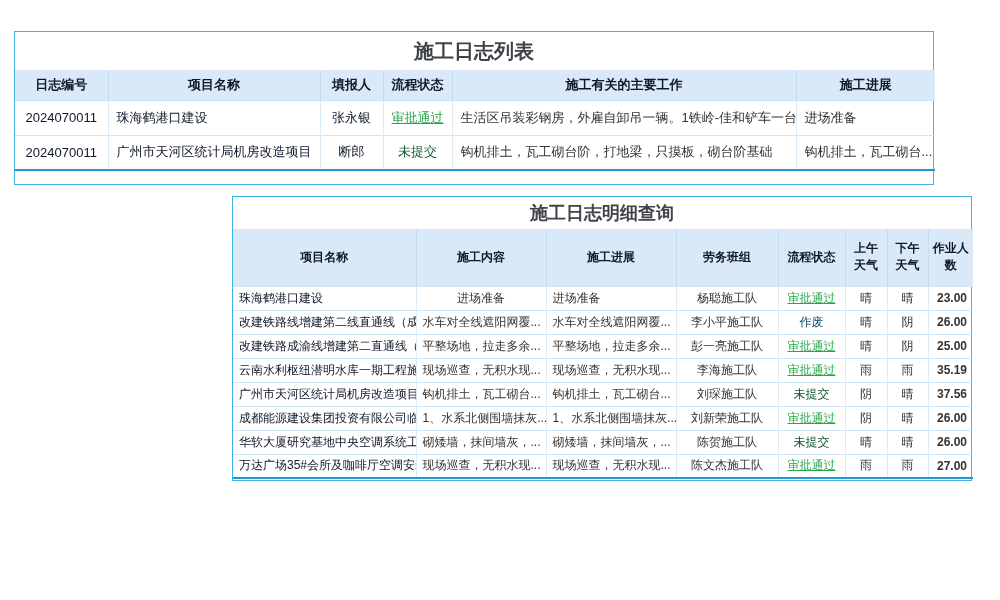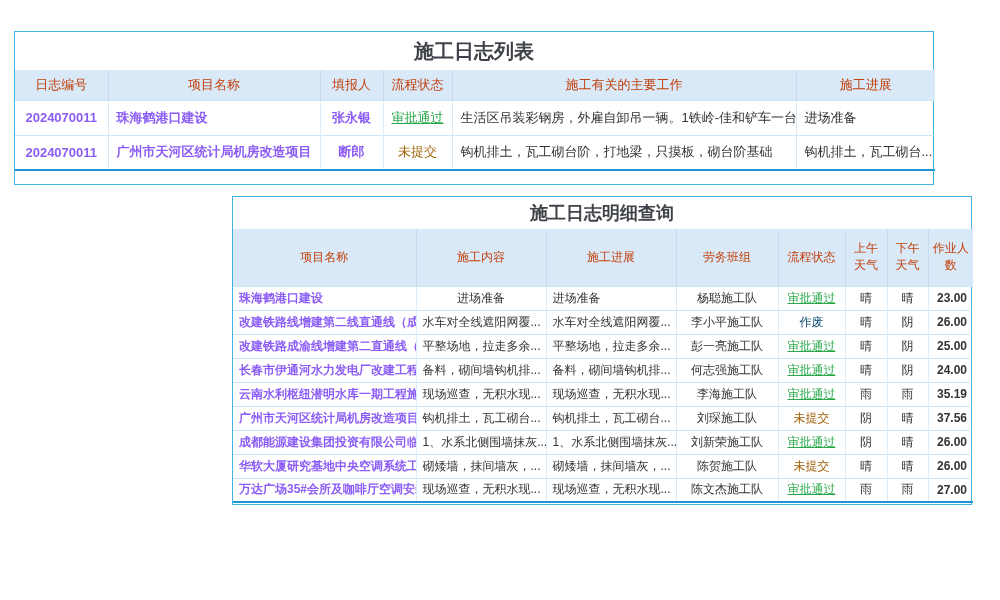--- a/index.html
+++ b/index.html
@@ -5,34 +5,34 @@
   html,body{margin:0;padding:0;background:#fff;}
   .screen{position:relative;width:1000px;height:600px;background:#fff;overflow:hidden;
           font-family:"Liberation Sans","DejaVu Sans",sans-serif;color:#333;}
   .panel{position:absolute;background:#fff;border:1px solid #3eb3e4;box-sizing:border-box;}
   .panel1{left:14px;top:31px;width:920px;padding-bottom:13px;}
   .panel2{left:232px;top:196px;width:740px;padding-bottom:1px;}
   .tbl-title{text-align:center;font-weight:bold;color:#3f4349;}
   .panel1 .tbl-title{height:38px;line-height:38px;font-size:20px;}
   .panel2 .tbl-title{height:32px;line-height:32px;font-size:18px;}
   table{width:100%;border-collapse:collapse;table-layout:fixed;border-bottom:2px solid #2196d3;}
-  th{background:#d9e9f7;color:#c2410c;font-weight:normal;text-align:center;
+  th{background:#d9e9f7;color:#0f172a;font-weight:bold;text-align:center;
      border-left:1px solid #c6ddf0;padding:2px 3px;box-sizing:border-box;}
   td{border-top:1px solid #cfe4f5;border-left:1px solid #dcebf8;padding:0 8px;
      white-space:nowrap;overflow:hidden;box-sizing:border-box;}
   th:first-child,td:first-child{border-left:none;}
   .panel1 th{height:30px;font-size:13px;}
   .panel1 td{height:35px;font-size:13px;}
   .panel2 th{height:57px;font-size:12px;line-height:1.45;}
   .panel2 td{height:24px;font-size:12px;padding:0 6px;}
   .c{text-align:center;} .r{text-align:right;font-weight:bold;} .l{text-align:left;}
-  .link{color:#8b5cf6;font-weight:bold;}
+  .link{color:#0f172a;}
   .approved{color:#27a749;text-decoration:underline;}
   .voided{color:#0c4a6e;}
-  .unsubmitted{color:#a16207;}
+  .unsubmitted{color:#14532d;}
 </style>
 </head>
 <body>
 
 <div class="screen">
 
   <div class="panel panel1">
     <div class="tbl-title">施工日志列表</div>
     <table>
       <colgroup>
@@ -124,30 +124,20 @@
     <td class="l link">改建铁路成渝线增建第二直通线（成渝</td>
     <td class="c">平整场地，拉走多余...</td>
     <td class="l">平整场地，拉走多余...</td>
     <td class="c">彭一亮施工队</td>
     <td class="c approved">审批通过</td>
     <td class="c">晴</td>
     <td class="c">阴</td>
     <td class="r">25.00</td>
   </tr>
           <tr>
-    <td class="l link">长春市伊通河水力发电厂改建工程</td>
-    <td class="c">备料，砌间墙钩机排...</td>
-    <td class="l">备料，砌间墙钩机排...</td>
-    <td class="c">何志强施工队</td>
-    <td class="c approved">审批通过</td>
-    <td class="c">晴</td>
-    <td class="c">阴</td>
-    <td class="r">24.00</td>
-  </tr>
-          <tr>
     <td class="l link">云南水利枢纽潜明水库一期工程施工I</td>
     <td class="c">现场巡查，无积水现...</td>
     <td class="l">现场巡查，无积水现...</td>
     <td class="c">李海施工队</td>
     <td class="c approved">审批通过</td>
     <td class="c">雨</td>
     <td class="c">雨</td>
     <td class="r">35.19</td>
   </tr>
           <tr>

